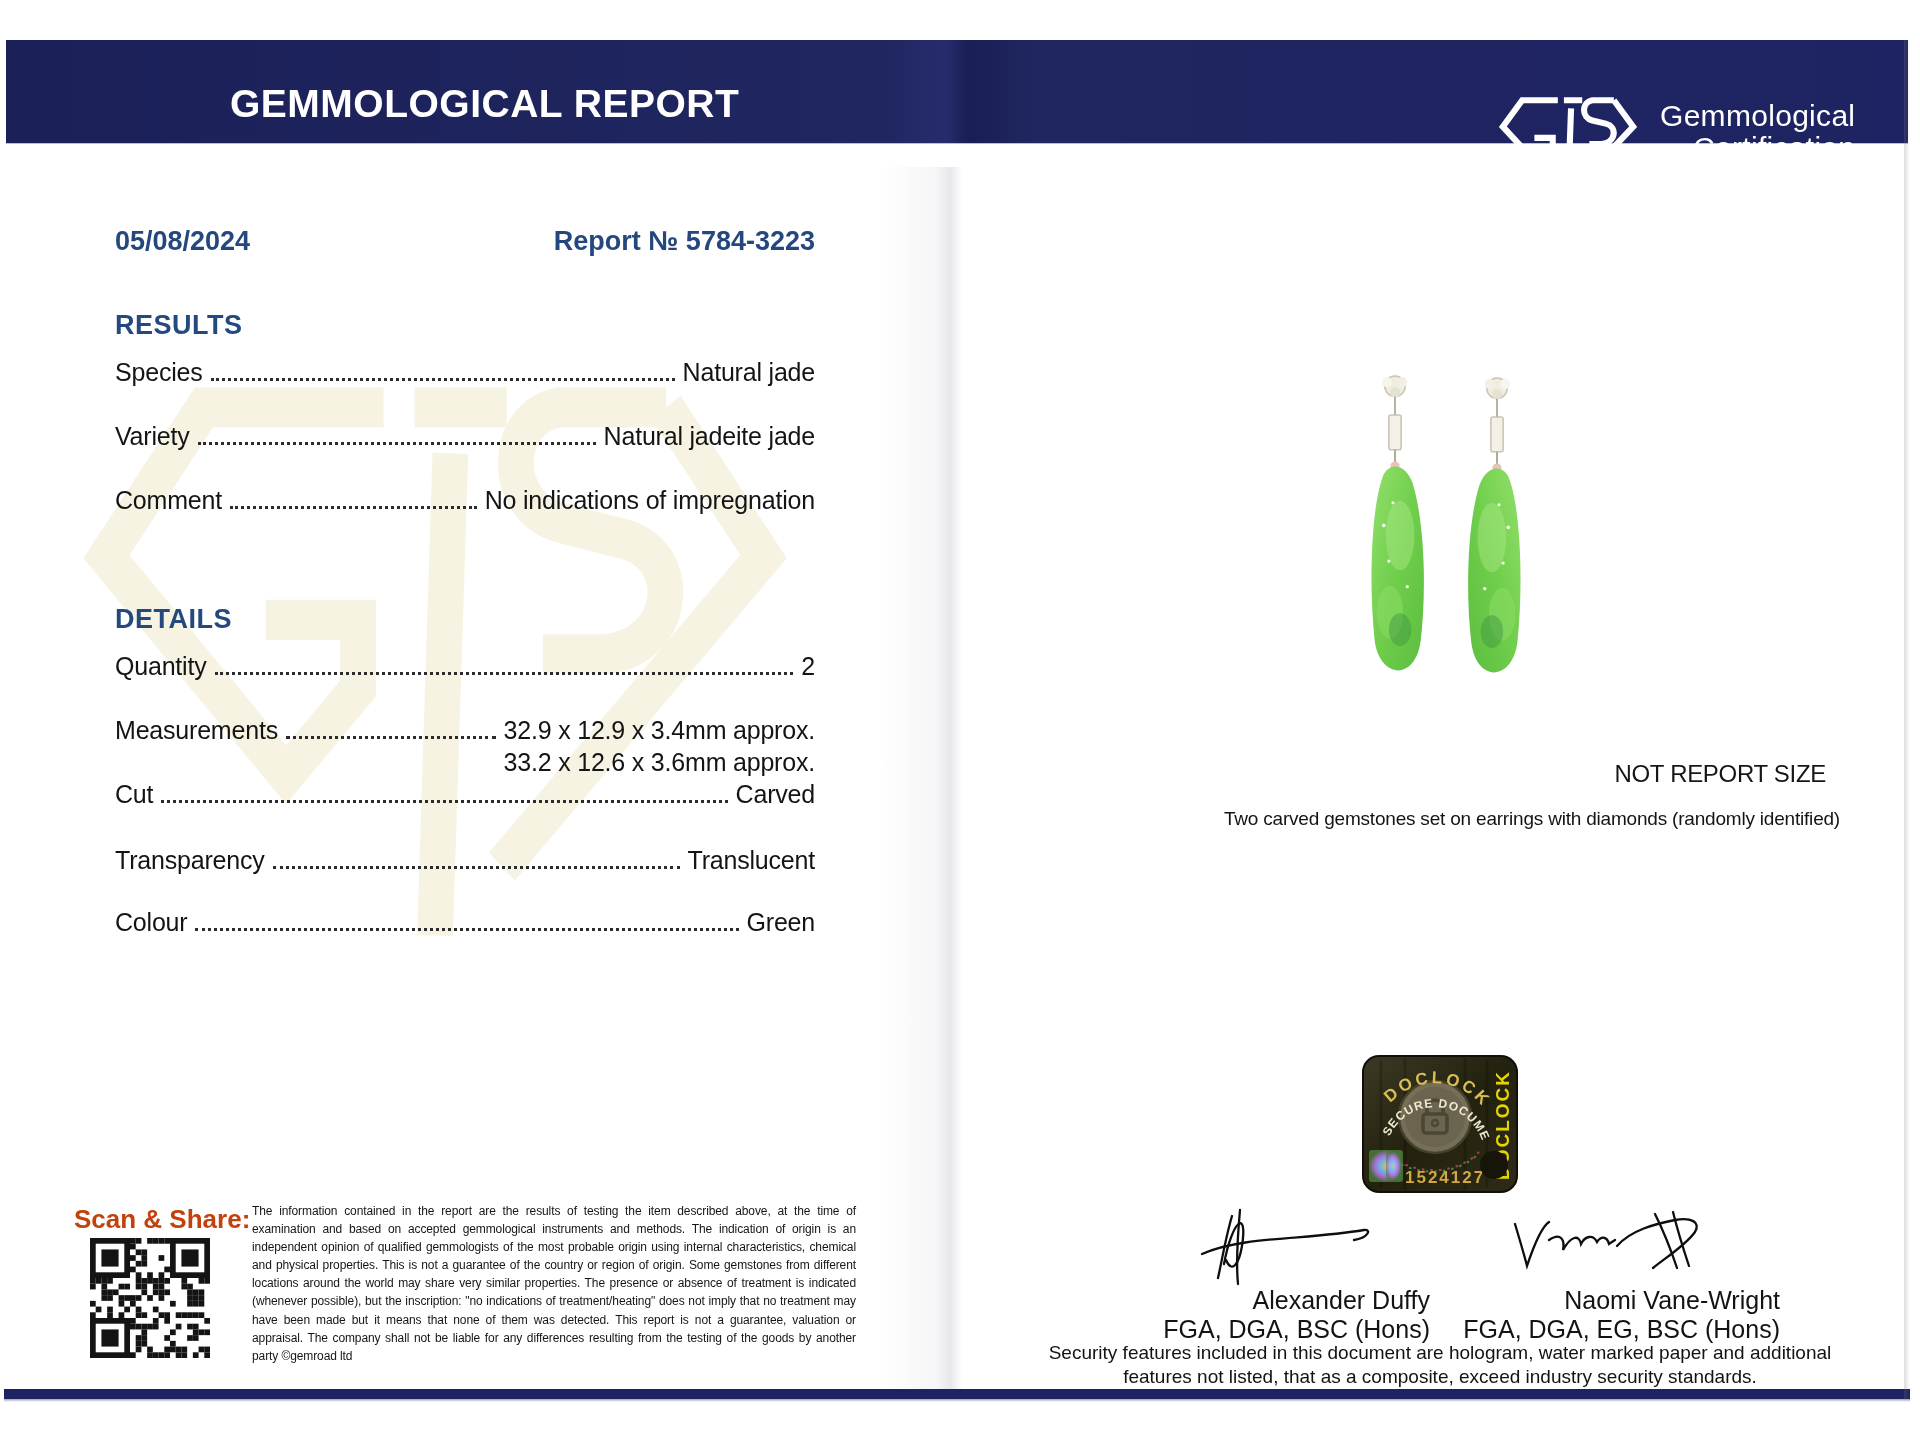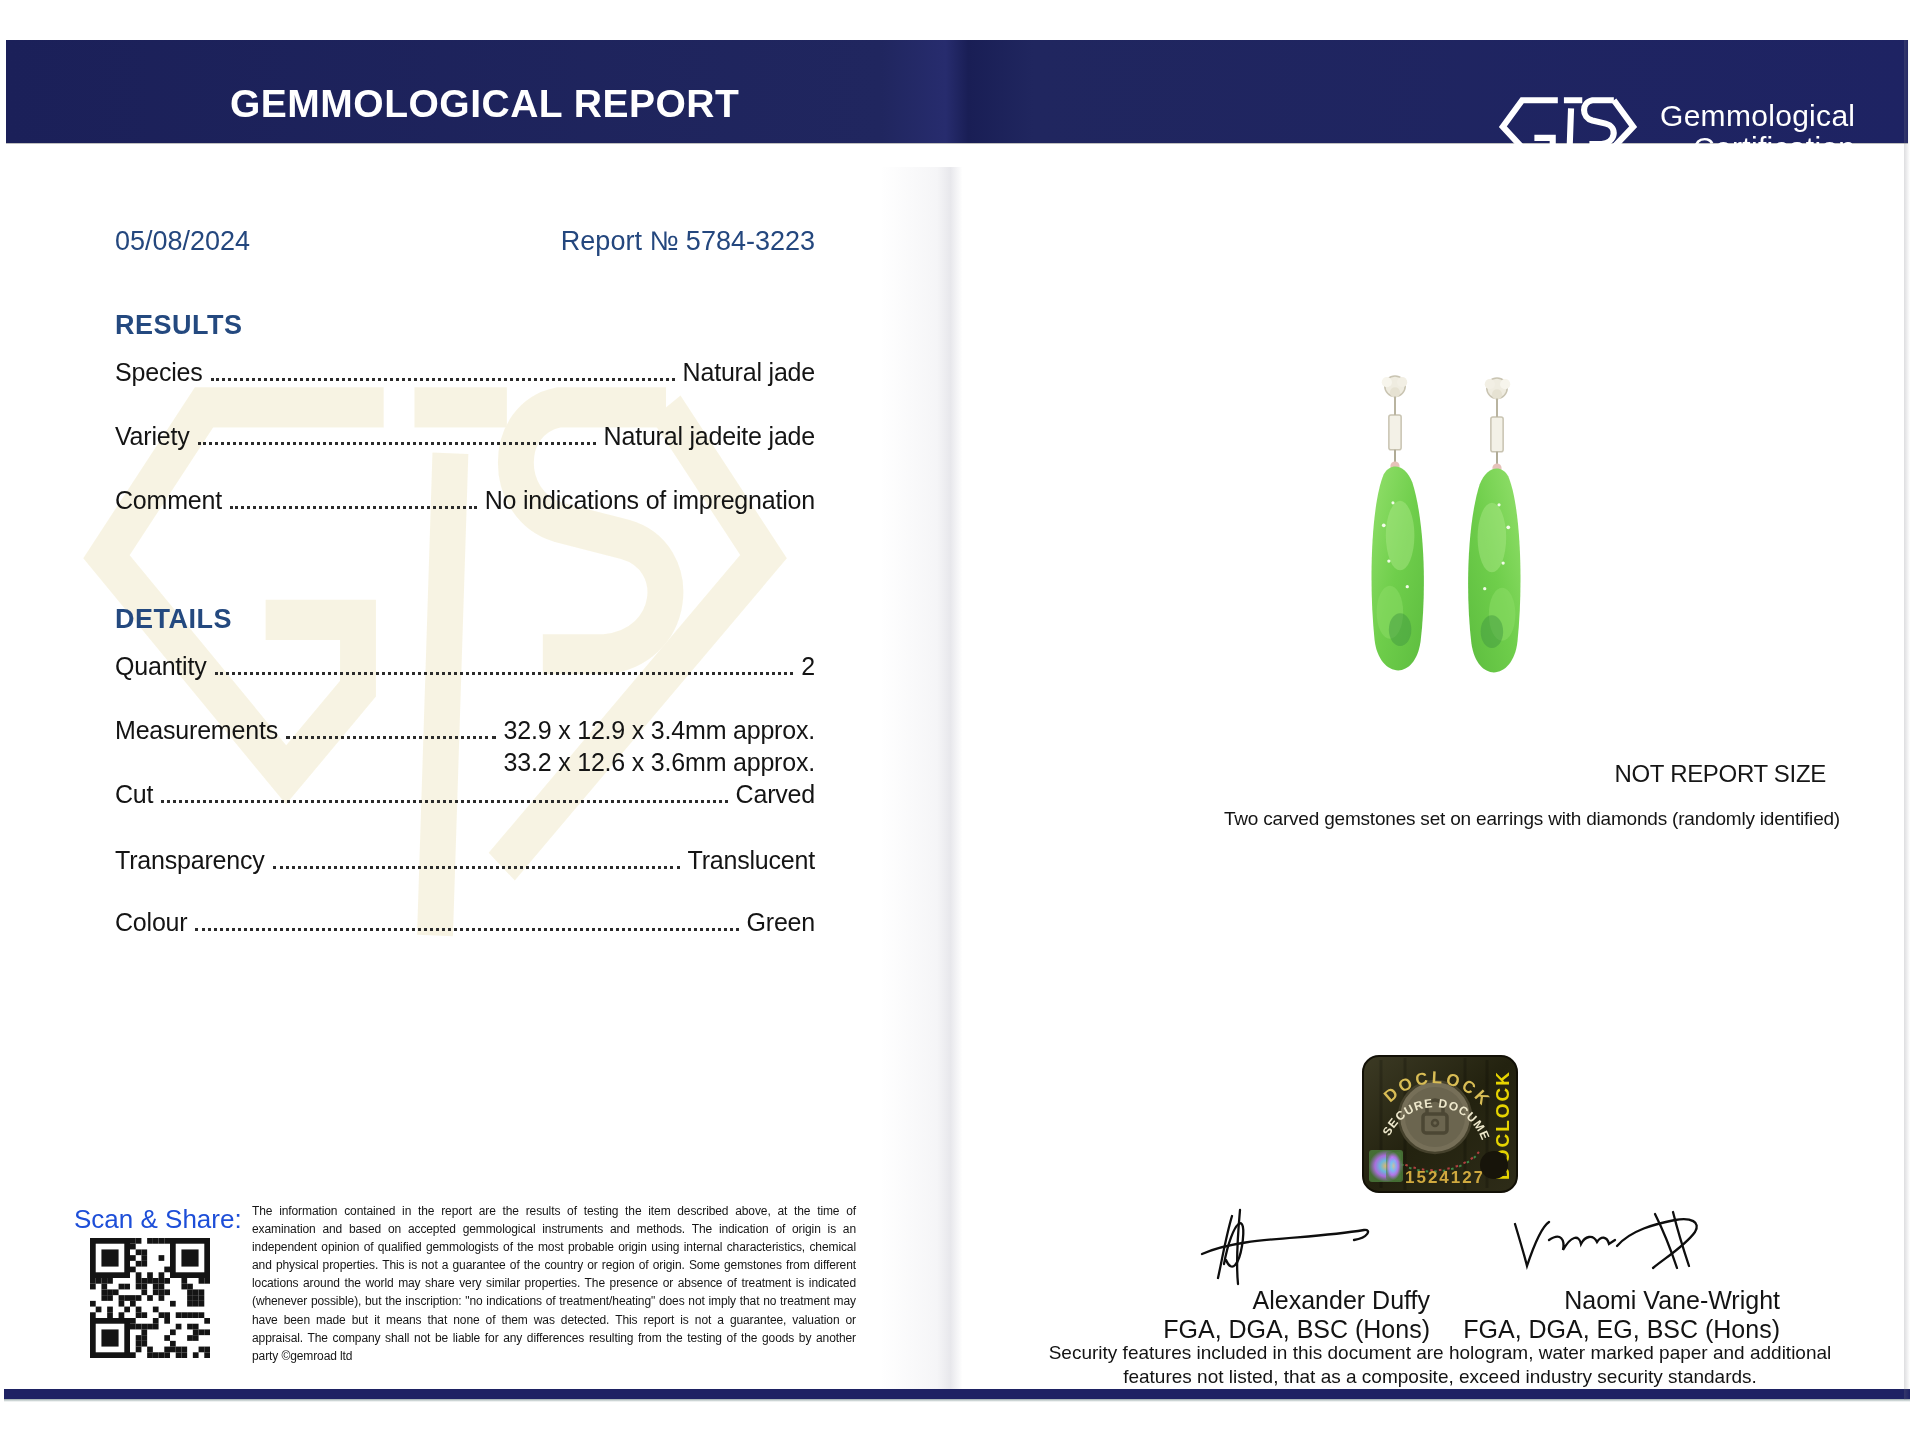--- a/index.html
+++ b/index.html
@@ -15,31 +15,31 @@
   .gcs-logo{position:absolute;left:1483px;top:50px;width:158px;height:110px;}
   .brand{position:absolute;left:1654px;top:60px;color:#fff;font-size:30px;line-height:32px;
          font-weight:400;letter-spacing:.3px;text-align:right;}
   .brand span{display:block;}
 
   
   .watermark{position:absolute;left:50px;top:350px;width:770px;height:620px;opacity:.55;}
 
   
   .dateline{position:absolute;left:115px;top:226px;width:700px;display:flex;
-            justify-content:space-between;font-size:27px;color:#24477e;}
+            justify-content:space-between;font-size:27px;color:#24477e;font-weight:bold;}
   .sect{position:absolute;left:115px;font-size:27px;font-weight:600;letter-spacing:.5px;color:#24497f;}
   .row{position:absolute;left:115px;width:700px;display:flex;align-items:flex-end;
        font-size:25px;color:#141414;letter-spacing:-0.2px;}
   .row .lbl{flex:none;white-space:nowrap;}
   .row .dots{flex:1;border-bottom:3px dotted #2b2b2b;margin:0 8px;position:relative;top:-6px;}
   .row .val{flex:none;white-space:nowrap;text-align:center;}
   .val2{position:absolute;left:115px;width:700px;text-align:right;font-size:25px;
         color:#141414;letter-spacing:-0.2px;white-space:nowrap;}
 
-  .scan-share{position:absolute;left:74px;top:1204px;font-size:26px;color:#1d4ed8;}
+  .scan-share{position:absolute;left:74px;top:1204px;font-size:26px;color:#c2410c;font-weight:bold;}
   .qr{position:absolute;left:90px;top:1238px;width:120px;height:120px;}
   .fineprint{position:absolute;left:252px;top:1202px;width:604px;font-size:12px;
              line-height:18.1px;text-align:justify;color:#151515;letter-spacing:-0.1px;}
 
   
   .earrings{position:absolute;left:1356px;top:372px;width:190px;height:322px;}
   .nas{position:absolute;left:1590px;top:760px;width:236px;text-align:right;
        font-size:24px;color:#161616;letter-spacing:-0.3px;white-space:nowrap;}
   .caption{position:absolute;left:1040px;top:808px;width:800px;text-align:right;
            font-size:19px;color:#141414;letter-spacing:-0.2px;white-space:nowrap;}

